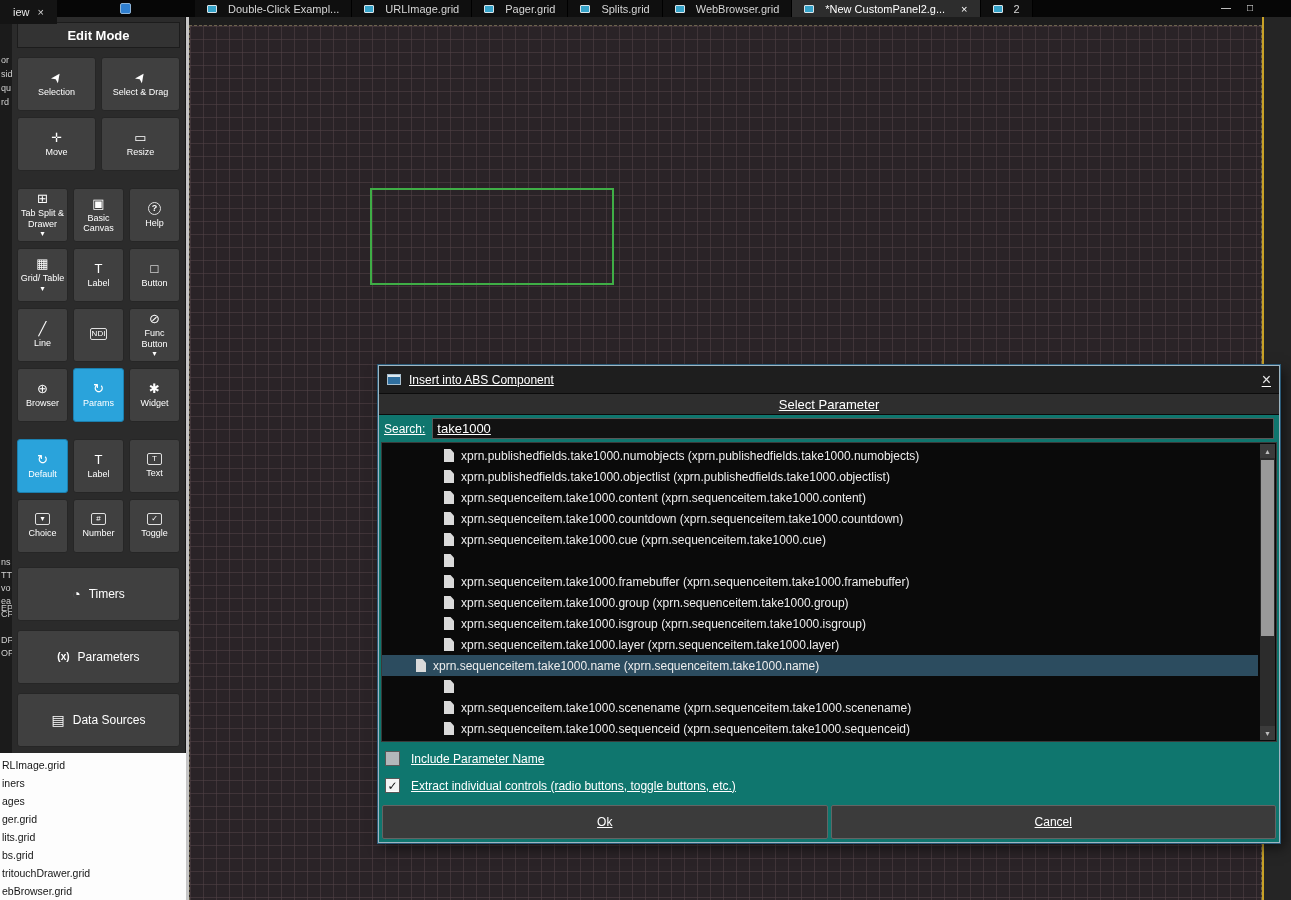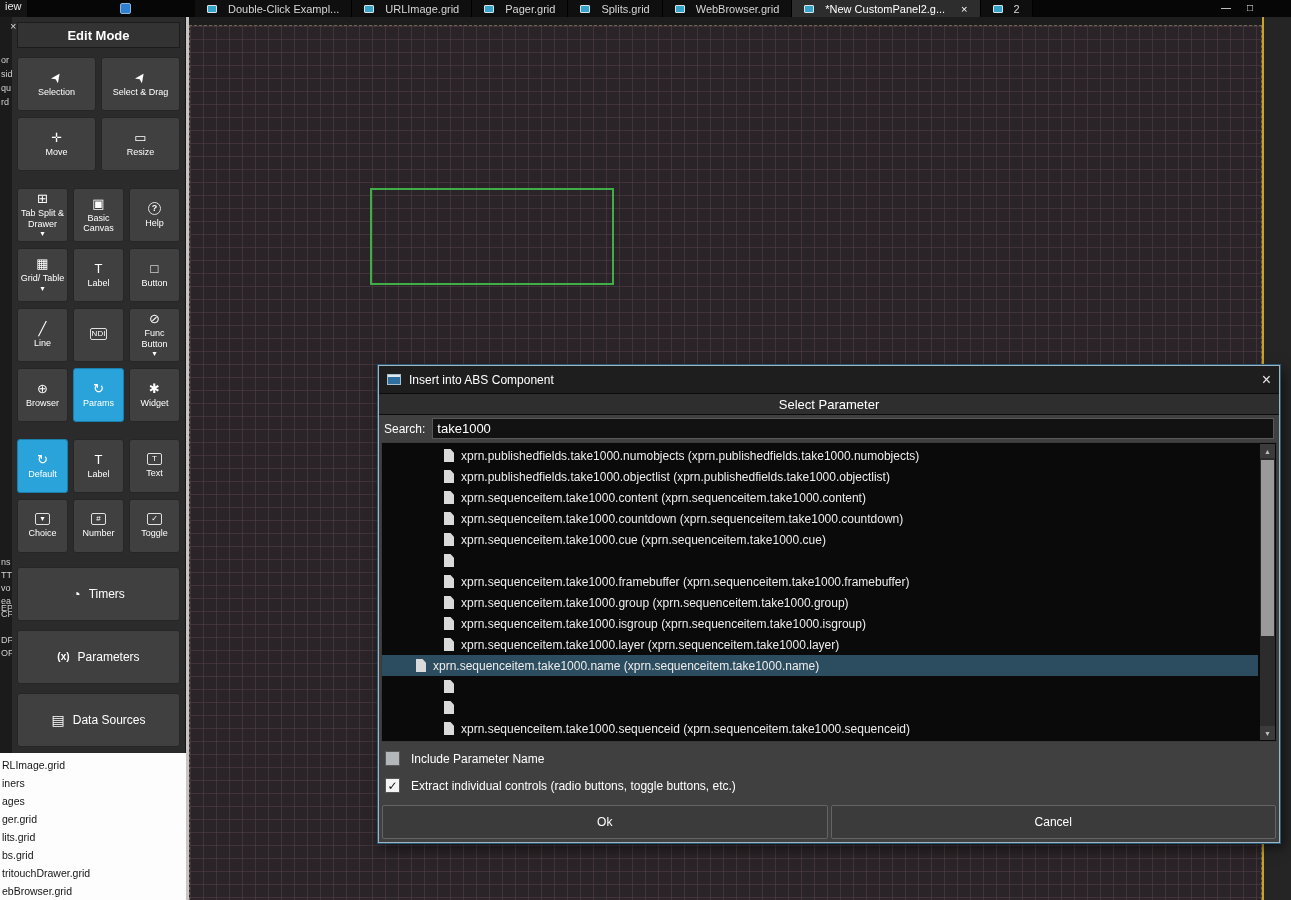--- a/index.html
+++ b/index.html
@@ -1,22 +1,22 @@
 <!DOCTYPE html>
 <html><head>
 <meta charset="utf-8">
 <style>
   html,body{margin:0;padding:0;background:#000;}
   .screen{position:relative;width:1291px;height:900px;overflow:hidden;background:#1d1d1d;
           font-family:"Liberation Sans","DejaVu Sans",sans-serif;-webkit-user-select:none;user-select:none;}
 
   
   .topbar{position:absolute;left:0;top:0;width:100%;height:17px;background:#060606;z-index:6;}
-  .left-tab{position:absolute;left:0;top:0;height:17px;display:flex;align-items:center;gap:8px;
-            padding:0 5px;color:#e8e8e8;font-size:11px;background:#141414;flex-direction:column;}
+  .left-tab{position:absolute;left:0;top:0;height:24px;display:flex;align-items:center;gap:8px;
+            padding:0 13px;color:#e8e8e8;font-size:11px;background:#141414;}
   .x-glyph{font-size:11px;color:#d8d8d8;}
   .puzzle{position:absolute;left:120px;top:3px;width:11px;height:11px;background:#2f7fd0;
           border:1px solid #8fb4d8;border-radius:2px;box-sizing:border-box;}
   .tabs{position:absolute;left:195px;top:0;height:17px;display:flex;align-items:stretch;max-width:1010px;overflow:hidden;}
   .tab{display:flex;align-items:center;gap:11px;padding:0 12px;font-size:11px;color:#d6d6d6;
        background:#0f0f0f;border-right:1px solid #000;white-space:nowrap;}
   .tab.active{background:#2d2d2d;color:#fff;}
   .tab-ico{width:10px;height:8px;background:#36a3c9;border:1px solid #d9e4ea;border-radius:1px;flex:none;box-sizing:border-box;}
   .tab-close{margin-left:5px;font-size:11px;}
   .win-controls{position:absolute;right:38px;top:2px;display:flex;gap:16px;color:#f0f0f0;font-size:10px;z-index:7;}
@@ -64,23 +64,23 @@
           border:1px dashed #6d654e;border-bottom:none;}
   .green-rect{position:absolute;left:180px;top:162px;width:240px;height:93px;border:2px solid #3fae46;background:transparent;}
 
   
   .right-strip{position:absolute;left:1262px;top:0;width:29px;height:900px;background:#252525;
                border-left:2px solid #c9a227;box-sizing:border-box;z-index:2;}
   .right-tab{height:13px;background:#050505;display:flex;align-items:center;gap:3px;padding:0 2px;
              color:#eee;font-size:9px;border-bottom:1px solid #c9a227;}
 
   
-  .dialog{position:absolute;left:378px;top:365px;width:902px;height:478px;background:#404040;color:#fff;
+  .dialog{position:absolute;left:378px;top:365px;width:902px;height:478px;background:#0f766e;color:#fff;
           border:1px solid #9fb6c2;box-shadow:0 0 0 1px #2a5a78, 4px 5px 12px rgba(0,0,0,.55);
-          z-index:10;display:flex;flex-direction:column;box-sizing:border-box;}
+          z-index:10;display:flex;flex-direction:column;box-sizing:border-box;text-decoration:underline;}
   .dlg-title{height:27px;flex:none;display:flex;align-items:center;gap:8px;padding:0 8px;background:#1e1e1e;font-size:12px;}
   .dlg-ico{width:14px;height:11px;background:linear-gradient(#dde8ef 0 2px,#2f6f9f 2px);border:1px solid #a9c0cf;
            flex:none;box-sizing:border-box;}
   .dlg-close{margin-left:auto;font-size:16px;line-height:1;color:#e8e8e8;}
   .dlg-header{height:20px;flex:none;background:#2e2e2e;border-top:1px solid #0c0c0c;border-bottom:1px solid #0c0c0c;
               display:flex;align-items:center;justify-content:center;font-size:13px;}
   .dlg-search{height:27px;flex:none;display:flex;align-items:center;gap:7px;padding:0 5px;font-size:12px;}
   .dlg-search input{flex:1;height:19px;background:#121212;border:1px solid #585858;color:#fff;font-size:13px;
                     padding:0 4px;font-family:inherit;outline:none;}
   .dlg-list{flex:1;position:relative;margin:0 2px;background:#0a0a0a;border:1px solid #3a3a3a;overflow:hidden;}
@@ -370,20 +370,21 @@
           </div>
           <div class="prow selected">
             <span class="doc"></span>
             <span class="ptext">xprn.sequenceitem.take1000.name (xprn.sequenceitem.take1000.name)</span>
           </div>
           <div class="prow">
             <span class="doc"></span>
           </div>
           <div class="prow">
             <span class="doc"></span>
+            <span class="ptext">xprn.sequenceitem.take1000.scenename (xprn.sequenceitem.take1000.scenename)</span>
           </div>
           <div class="prow">
             <span class="doc"></span>
             <span class="ptext">xprn.sequenceitem.take1000.sequenceid (xprn.sequenceitem.take1000.sequenceid)</span>
           </div>
           <div class="prow"></div>
         </div>
       <div class="scrollbar">
         <div class="sb-btn up">▲</div>
         <div class="sb-thumb"></div>

